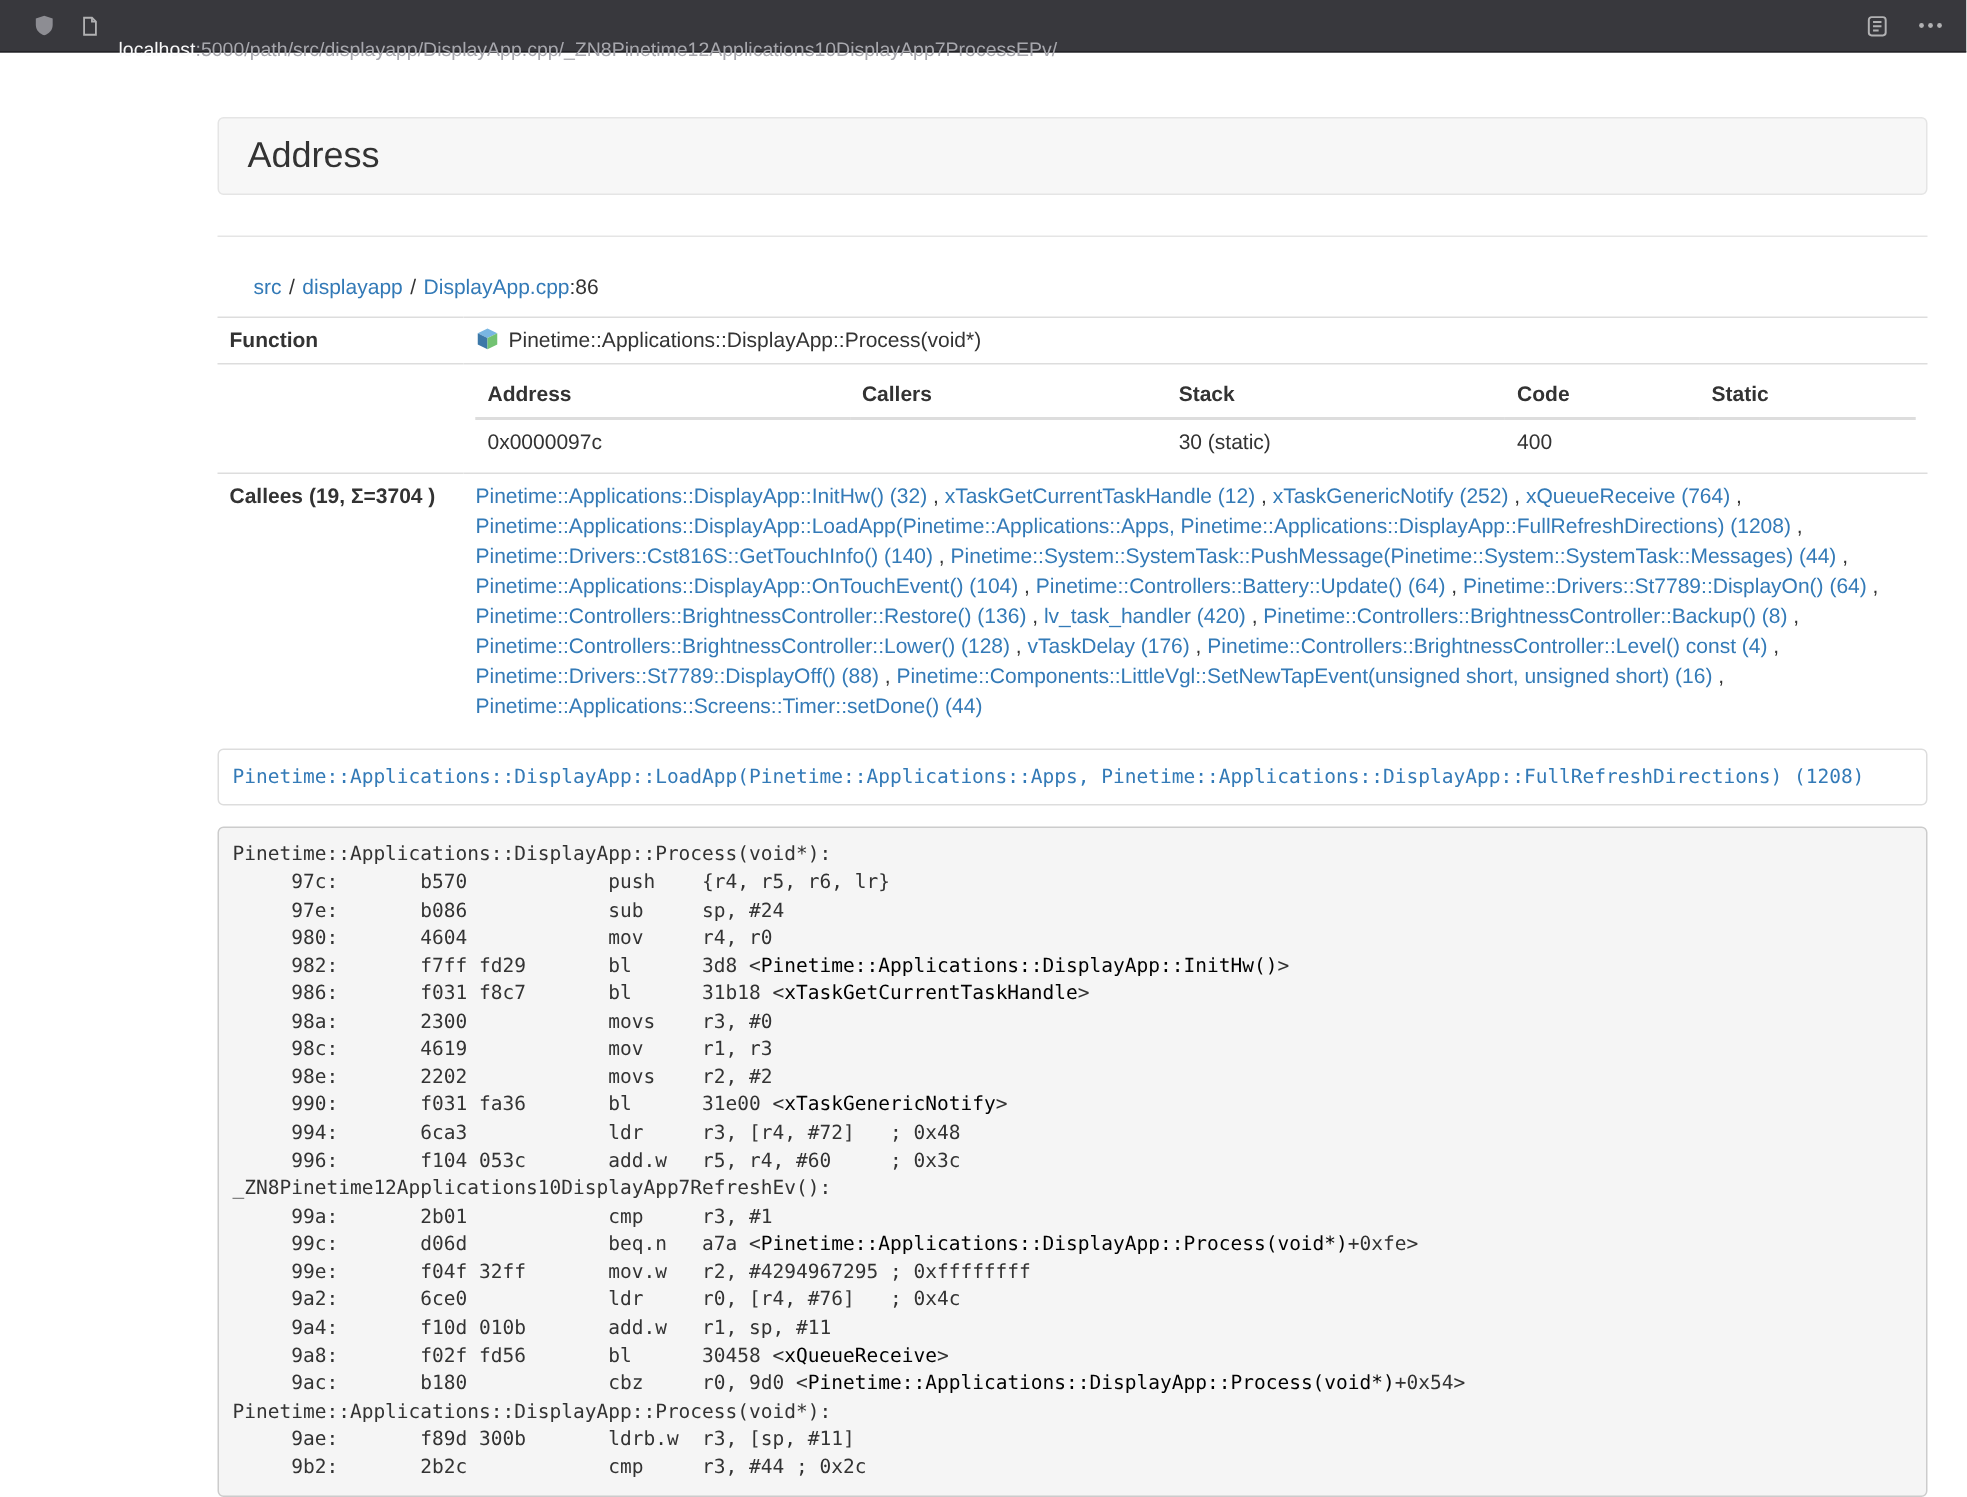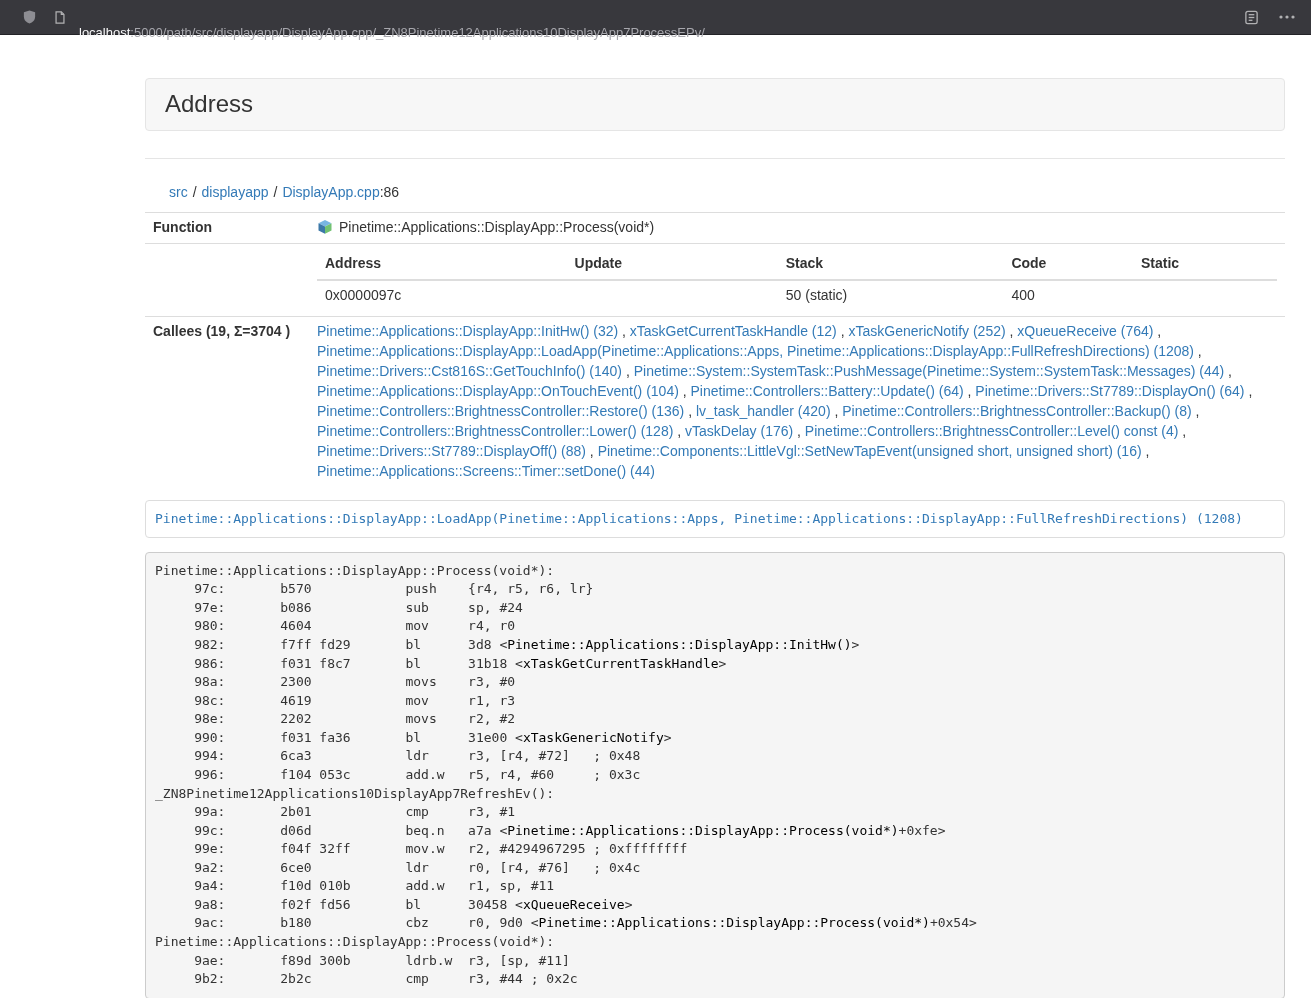--- a/index.html
+++ b/index.html
@@ -177,31 +177,31 @@
             <colgroup>
               <col style="width:26%">
                 <col style="width:22%">
                 <col style="width:23.5%">
                 <col style="width:13.5%">
                 <col style="width:15%">
             </colgroup>
             <thead>
               <tr>
                 <th>Address</th>
-                <th>Update</th>
+                <th>Callers</th>
                 <th>Stack</th>
                 <th>Code</th>
                 <th>Static</th>
               </tr>
             </thead>
             <tbody>
               <tr>
                 <td>0x0000097c</td>
                 <td></td>
-                <td>50 (static)</td>
+                <td>30 (static)</td>
                 <td>400</td>
                 <td></td>
               </tr>
             </tbody>
           </table>
         </td>
       </tr>
       <tr>
         <th class="rowhead">Callees (19, Σ=3704 )</th>
         <td><a class="blue-link">Pinetime::Applications::DisplayApp::InitHw() (32)</a> , <a class="blue-link">xTaskGetCurrentTaskHandle (12)</a> , <a class="blue-link">xTaskGenericNotify (252)</a> , <a class="blue-link">xQueueReceive (764)</a> , <a class="blue-link">Pinetime::Applications::DisplayApp::LoadApp(Pinetime::Applications::Apps, Pinetime::Applications::DisplayApp::FullRefreshDirections) (1208)</a> , <a class="blue-link">Pinetime::Drivers::Cst816S::GetTouchInfo() (140)</a> , <a class="blue-link">Pinetime::System::SystemTask::PushMessage(Pinetime::System::SystemTask::Messages) (44)</a> , <a class="blue-link">Pinetime::Applications::DisplayApp::OnTouchEvent() (104)</a> , <a class="blue-link">Pinetime::Controllers::Battery::Update() (64)</a> , <a class="blue-link">Pinetime::Drivers::St7789::DisplayOn() (64)</a> , <a class="blue-link">Pinetime::Controllers::BrightnessController::Restore() (136)</a> , <a class="blue-link">lv_task_handler (420)</a> , <a class="blue-link">Pinetime::Controllers::BrightnessController::Backup() (8)</a> , <a class="blue-link">Pinetime::Controllers::BrightnessController::Lower() (128)</a> , <a class="blue-link">vTaskDelay (176)</a> , <a class="blue-link">Pinetime::Controllers::BrightnessController::Level() const (4)</a> , <a class="blue-link">Pinetime::Drivers::St7789::DisplayOff() (88)</a> , <a class="blue-link">Pinetime::Components::LittleVgl::SetNewTapEvent(unsigned short, unsigned short) (16)</a> , <a class="blue-link">Pinetime::Applications::Screens::Timer::setDone() (44)</a></td>

